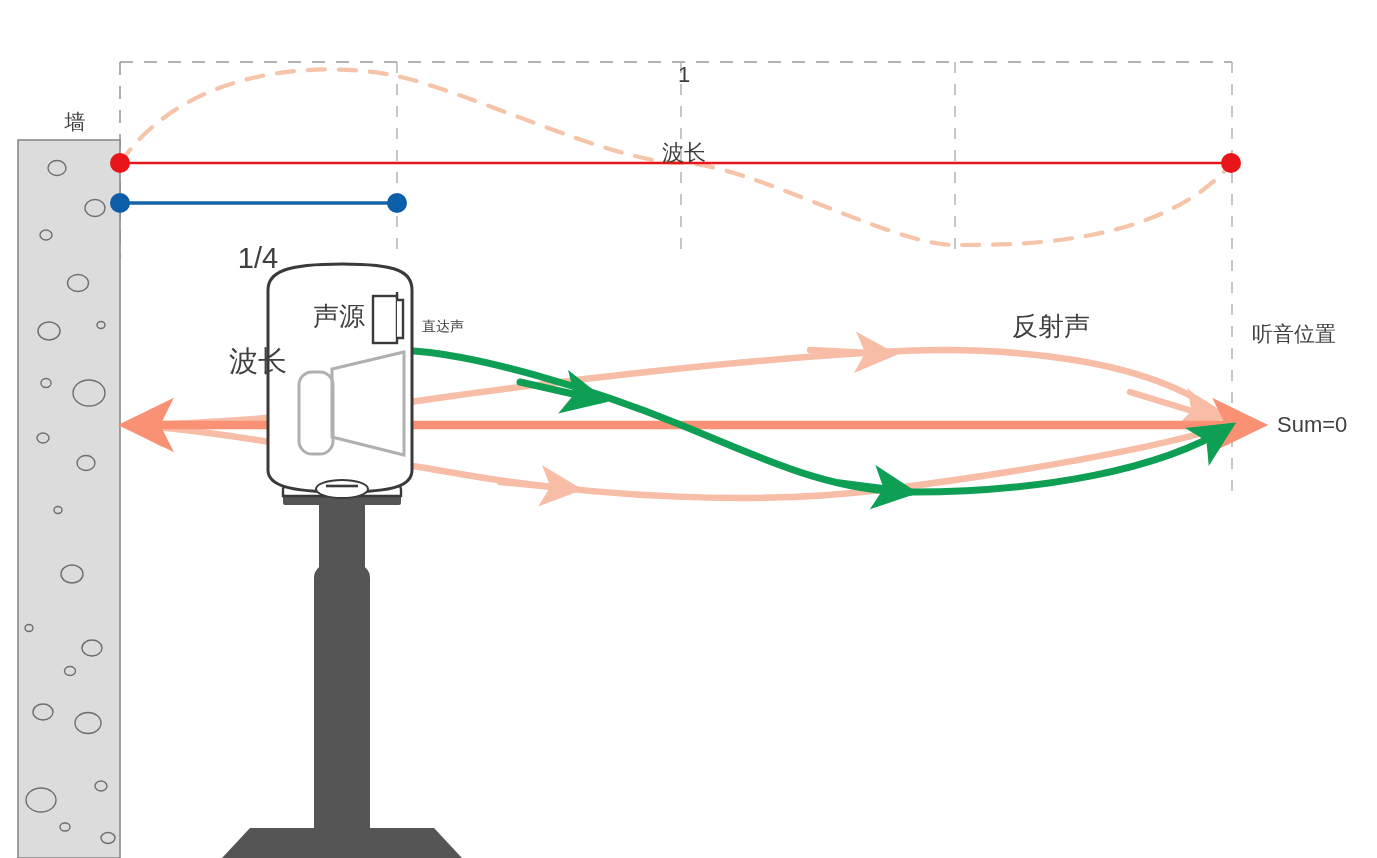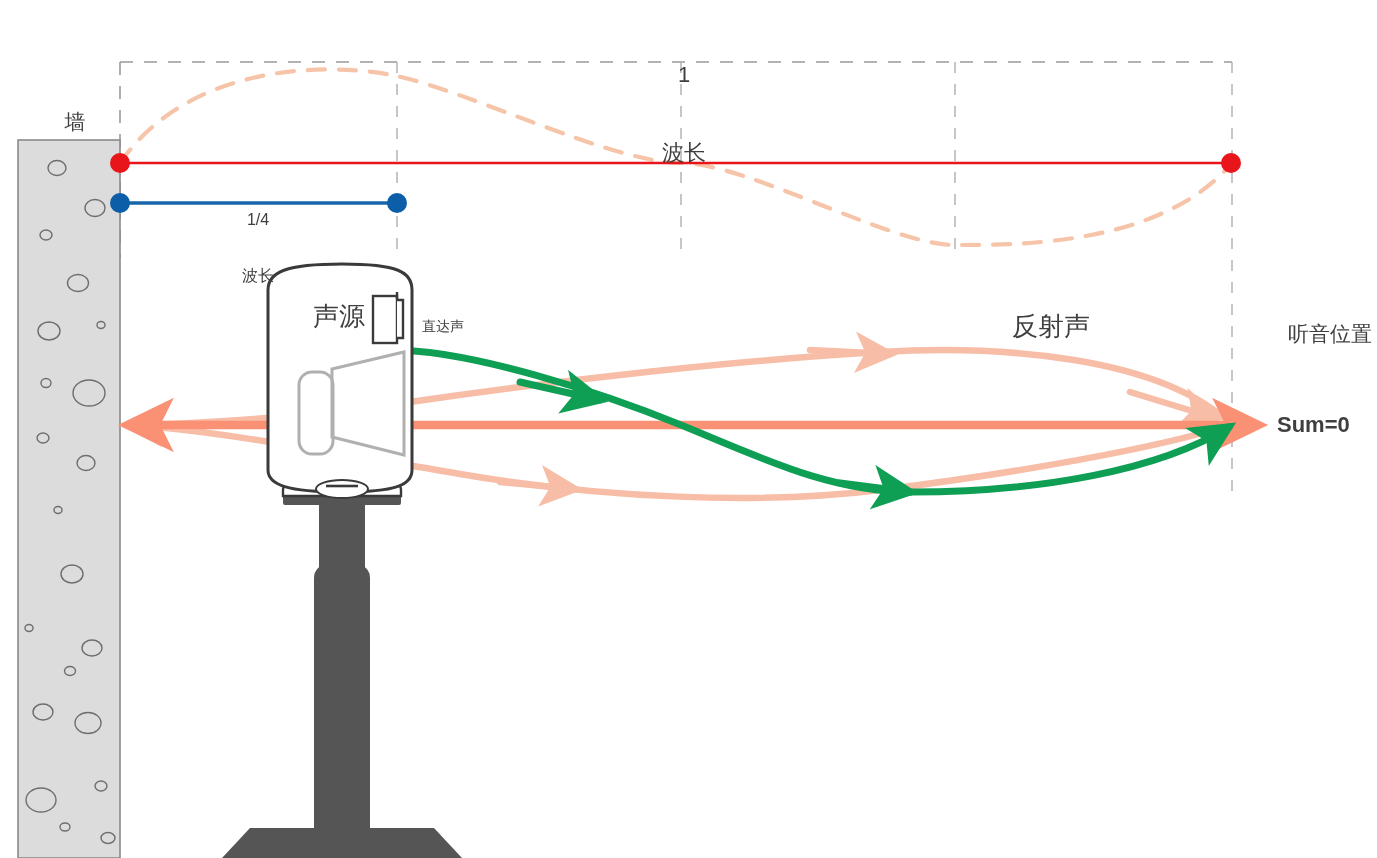--- a/index.html
+++ b/index.html
@@ -27,26 +27,26 @@
   .lbl {
     position: absolute;
     color: #3f3f3f;
     font-family: "Liberation Sans", "DejaVu Sans", sans-serif;
     white-space: pre;
     line-height: 1.18;
   }
   .lbl.center { text-align: center; transform: translateX(-50%); }
   .t-wall      { left: 75px;  top: 110px; font-size: 21px; transform: translateX(-50%); text-align:center; }
   .t-onewl     { left: 684px; top: 10px;  font-size: 22px; }
-  .t-quarterwl { left: 260px; top: 173px; font-size: 16px; }
+  .t-quarterwl { left: 260px; top: 173px; font-size: 29px; }
   .t-source    { left: 313px; top: 301px; font-size: 26px; }
   .t-direct    { left: 422px; top: 318px; font-size: 14px; }
   .t-reflect   { left: 1012px; top: 311px; font-size: 26px; }
-  .t-listen    { left: 1252px;top: 322px; font-size: 21px; margin-left: 36px; }
-  .t-sum       { left: 1277px;top: 412px; font-size: 22px; font-weight: bold; }
+  .t-listen    { left: 1252px;top: 322px; font-size: 21px; }
+  .t-sum       { left: 1277px;top: 412px; font-size: 22px; }
 </style>
 </head>
 <body>
 
 <div id="stage">
 
   <svg id="scene" viewBox="0 0 1377 858">
     <defs>
       <marker id="arrowGreen" markerWidth="9" markerHeight="9" refX="5.4" refY="3.2" orient="auto" markerUnits="strokeWidth">
         <path d="M0,0 L6.6,3.2 L0,6.4 L1.6,3.2 Z" fill="#0e9f54"></path>

